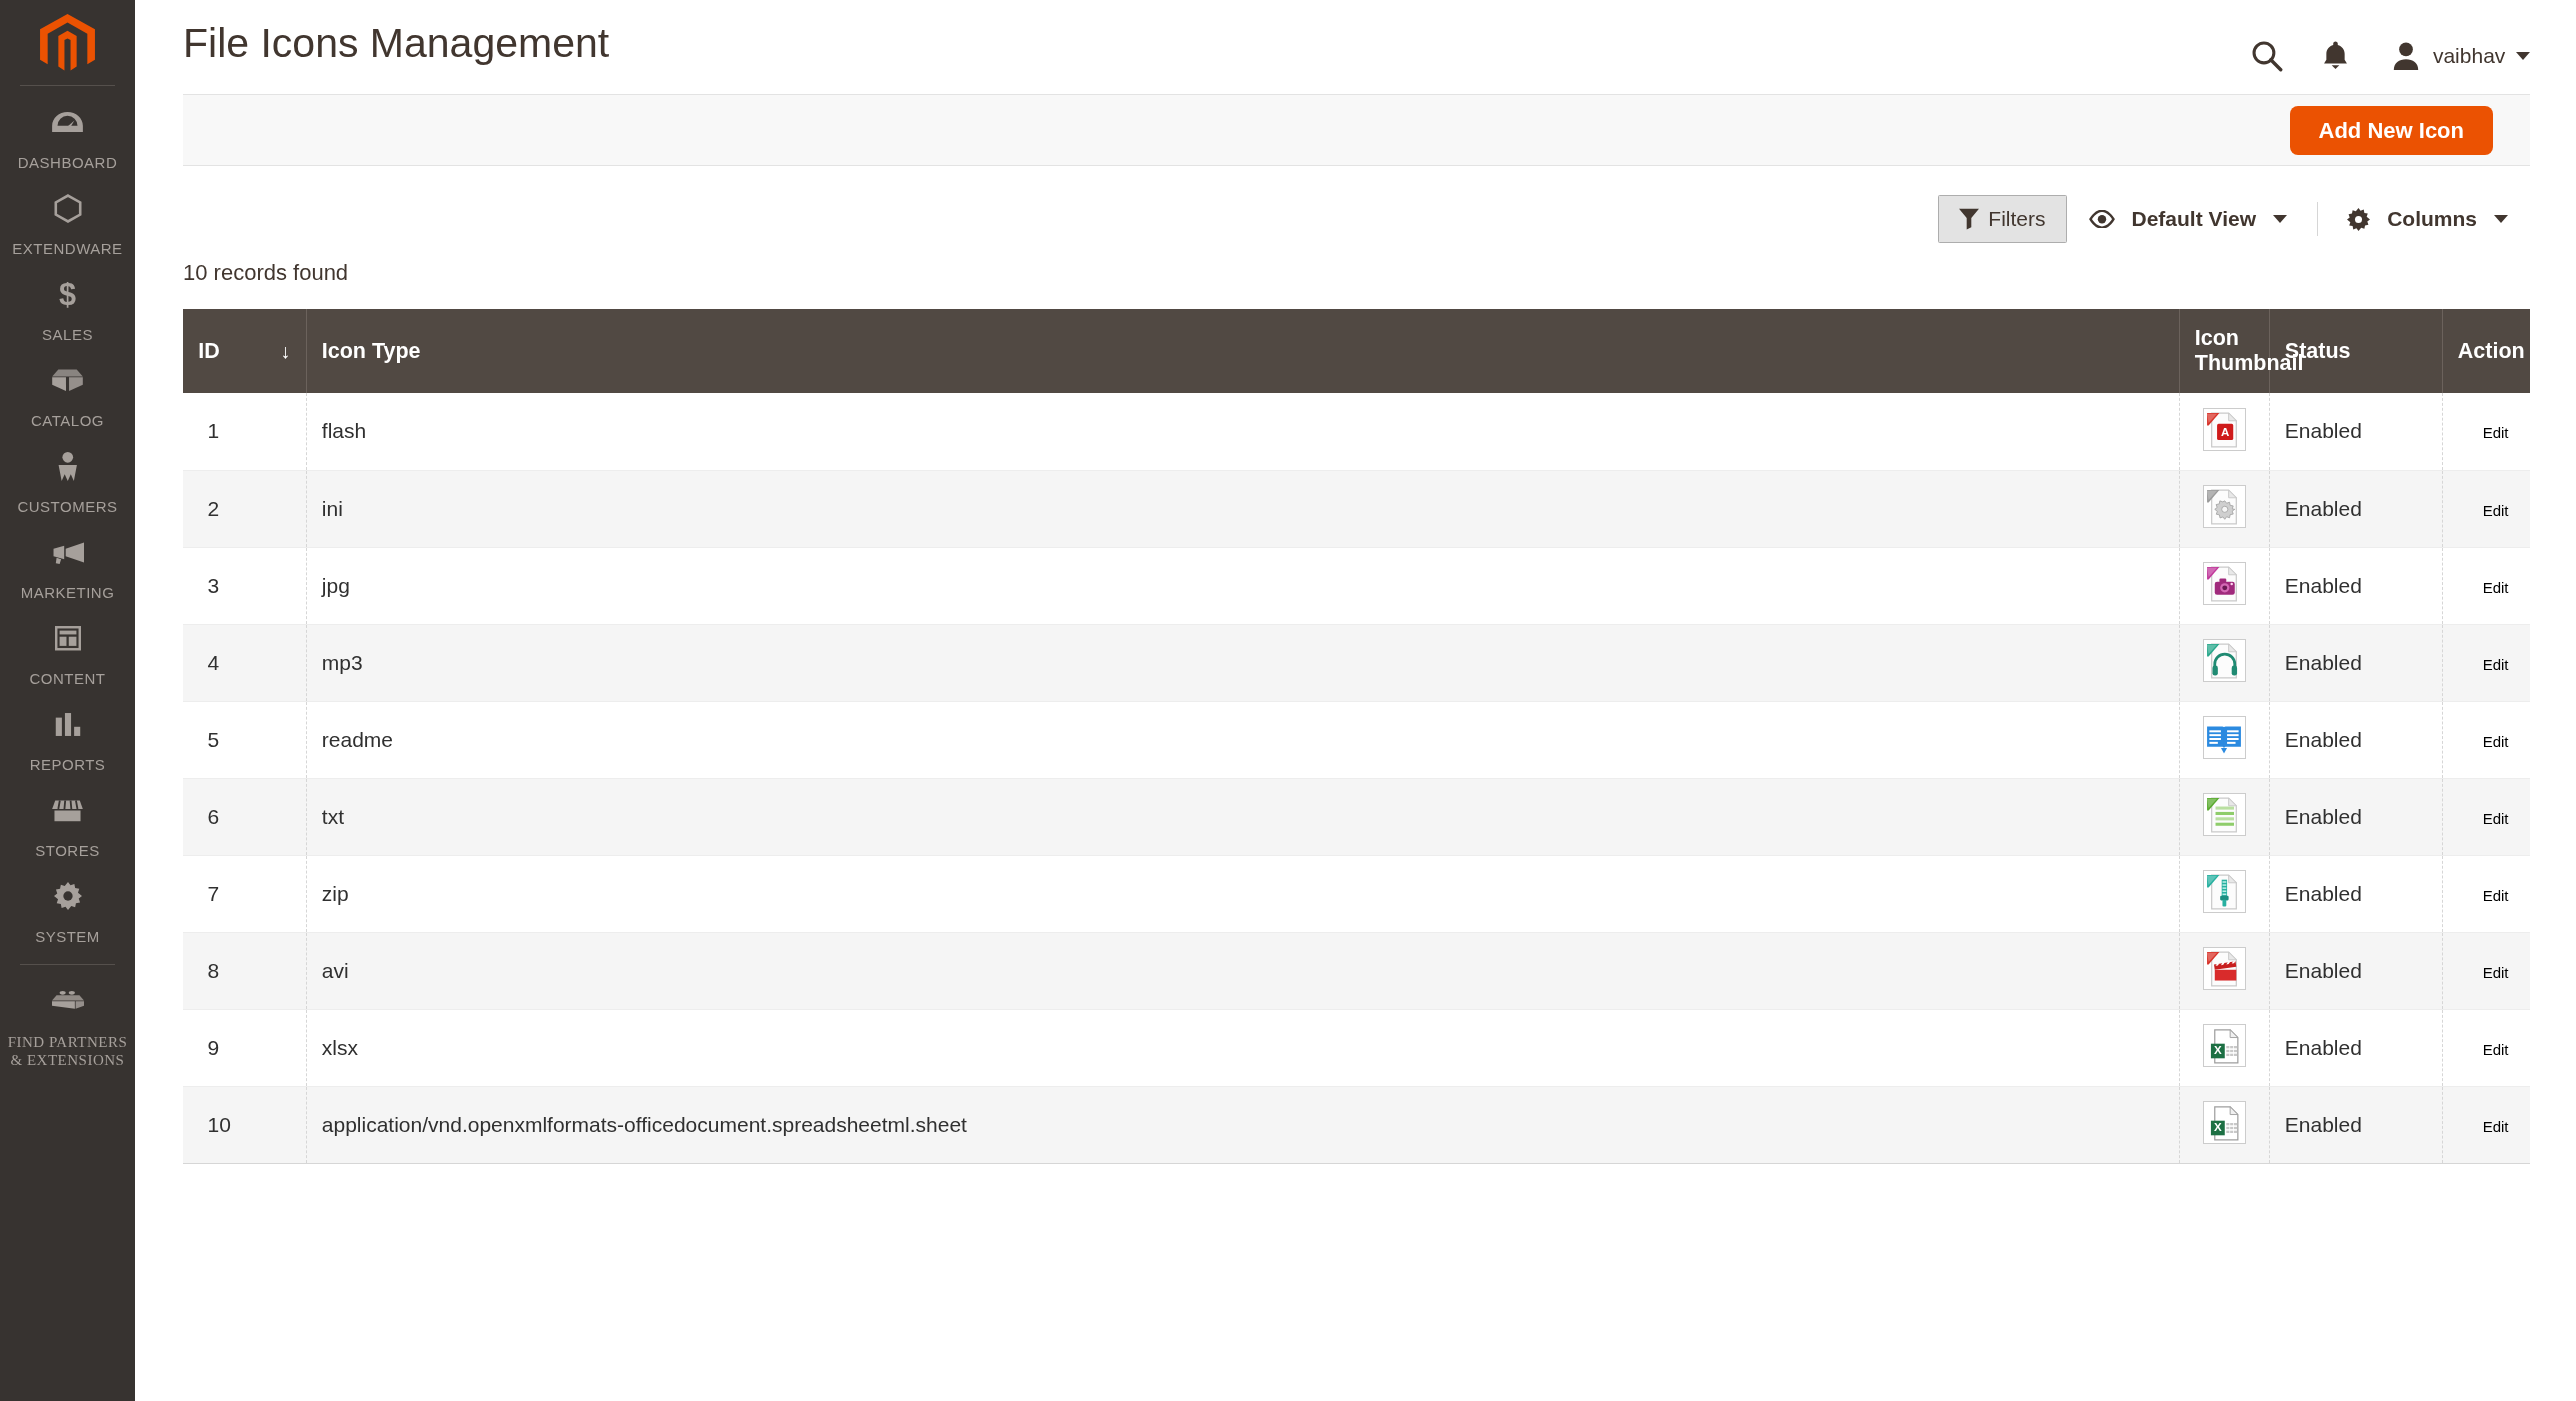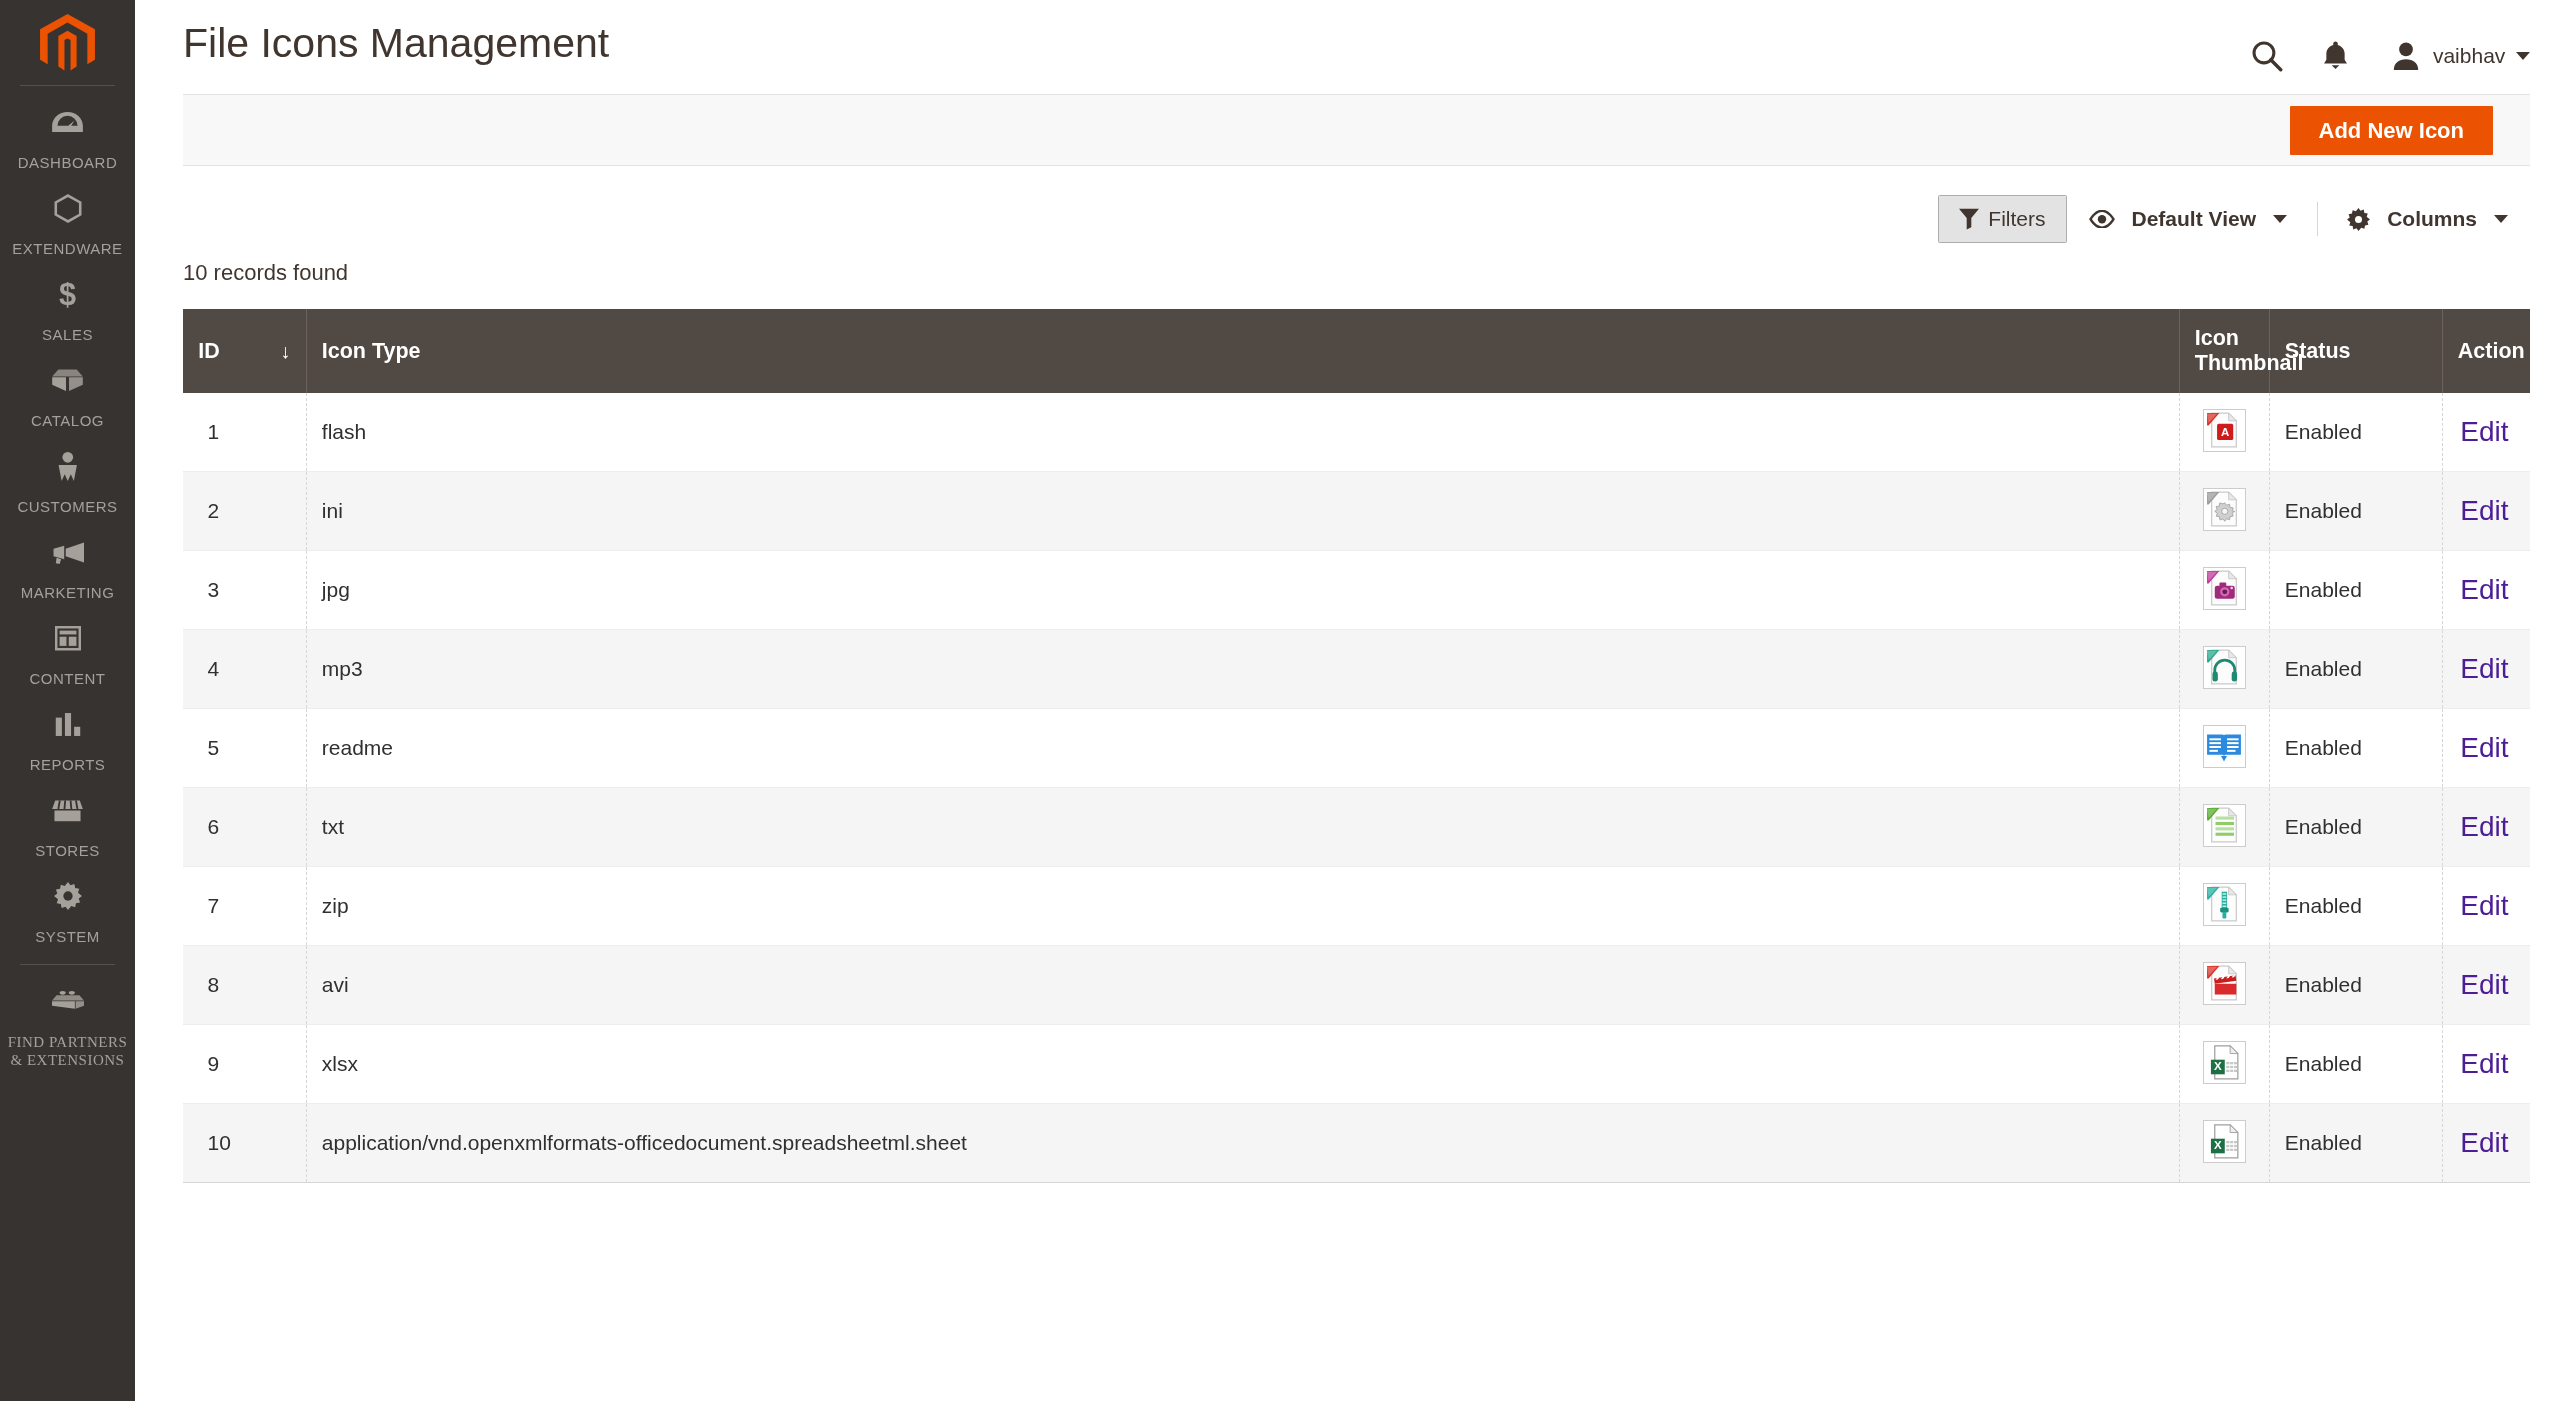--- a/index.html
+++ b/index.html
@@ -50,21 +50,21 @@
 
   .page-actions {
     margin: 17px 46px 0 48px;
     height: 72px; background: #f8f8f8; border-top: 0.8px solid #e3e3e3; border-bottom: 0.8px solid #e3e3e3;
     display: flex; align-items: center; justify-content: flex-end; padding-right: 37px;
   }
   .btn-primary {
     background: #eb5202; color: #fff; border: none;
     font-size: 22px; font-weight: bold; font-family: "Liberation Sans", sans-serif;
     padding: 0 29px; height: 49px; line-height: 49px; cursor: pointer;
-    border-radius: 1px;
+    border-radius: 8px;
   }
 
   .grid-toolbar {
     margin: 29px 46px 0 48px;
     display: flex; align-items: center; justify-content: flex-end; gap: 0;
   }
   .filters-btn {
     display: flex; align-items: center; gap: 9.2px;
     background: #e3e3e3; border: 0.8px solid #adadad; border-radius: 1.5px;
     height: 48px; padding: 0 20px; cursor: pointer;
@@ -121,21 +121,21 @@
     vertical-align: middle; height: 77px;
   }
   table.grid tbody td:last-child { border-right: none; }
   table.grid tbody tr:nth-child(even) { background: #f5f5f5; }
   table.grid tbody tr:nth-child(odd) { background: #ffffff; }
   table.grid tbody tr:last-child td { border-bottom: 1.5px solid #d6d6d6; }
   .cell-id { padding-left: 24.5px !important; }
   .cell-type { word-break: break-all; }
   .cell-thumb { text-align: center; padding: 10.7px 4.6px !important; }
   .cell-action { text-align: right; padding-right: 21.5px !important; }
-  .edit-link { color: #4c1d95; font-size: 28px; text-decoration: none; cursor: pointer; }
+  .edit-link { color: #000000; font-size: 15px; text-decoration: none; cursor: pointer; }
 
   .thumb-box {
     width: 43px; height: 43px; border: 0.8px solid #cccccc; background: #fff;
     display: inline-flex; align-items: center; justify-content: center;
   }
   .thumb-box svg { display:block; }
 </style>
 </head>
 <body>
 

